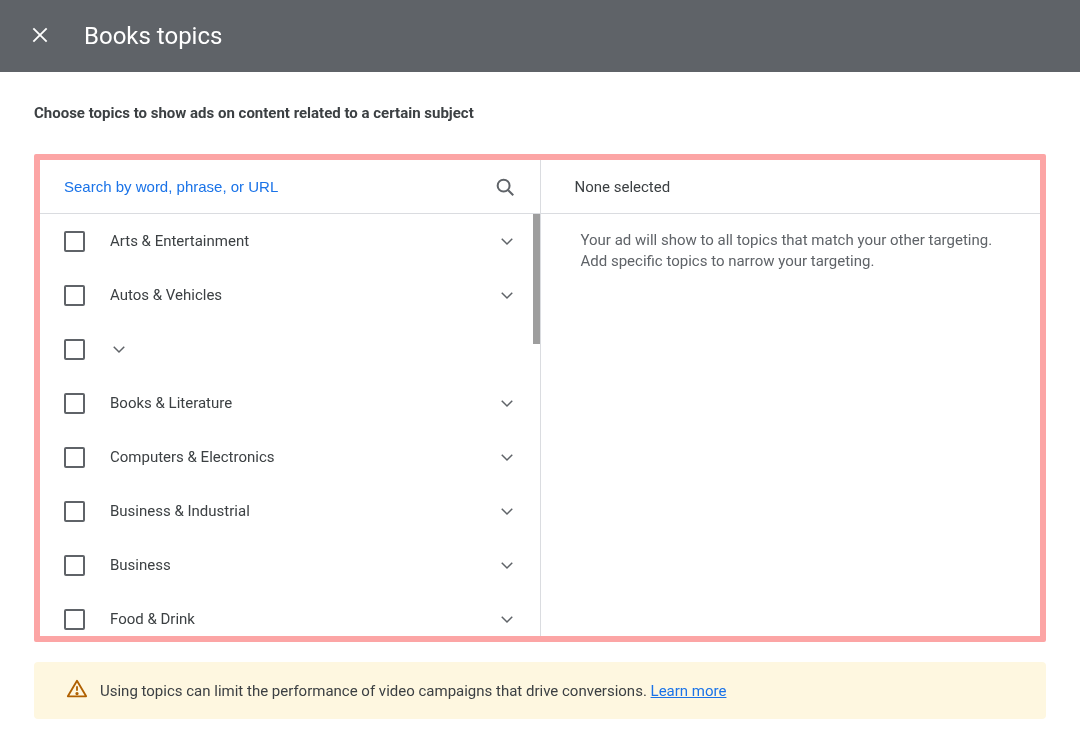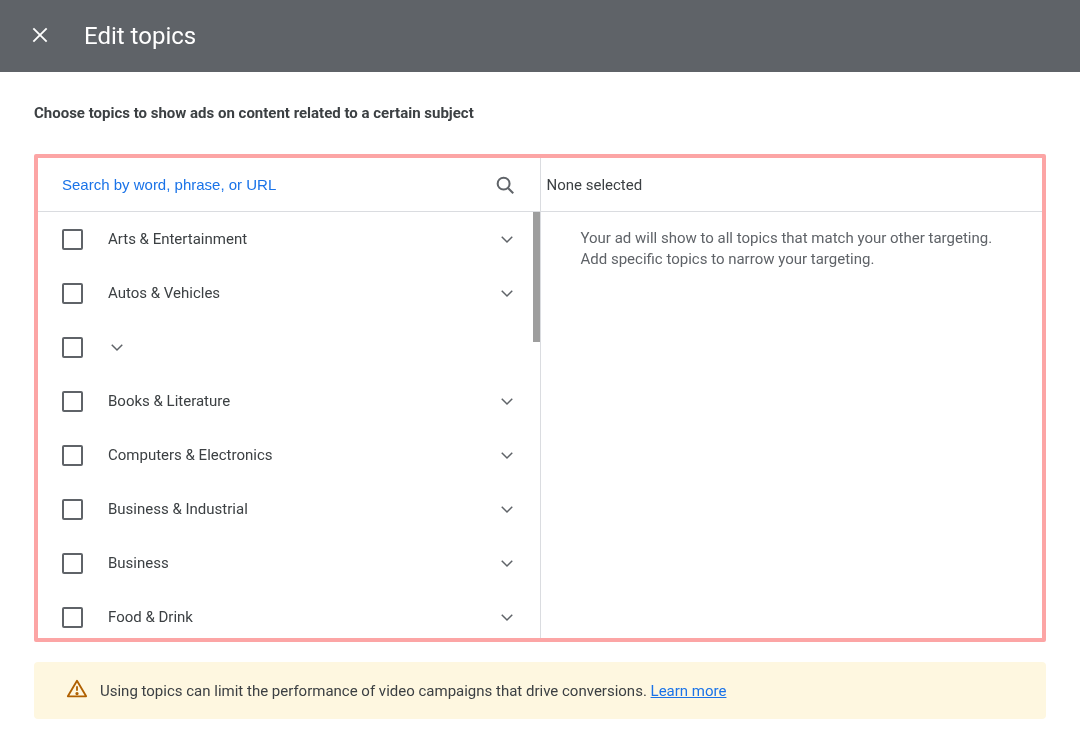--- a/index.html
+++ b/index.html
@@ -41,21 +41,21 @@
       padding: 32px 34px 0 34px;
     }
     .description {
       font-size: 15px;
       color: #3c4043;
       margin-bottom: 32px;
       font-weight: bold;
     }
     .panels {
       display: flex;
-      border: 4px solid #fca5a5;
+      border: 6px solid #fca5a5;
       border-radius: 2px;
       height: 488px;
     }
     .left-panel {
       flex: 1;
       border-right: 1px solid #dadce0;
       display: flex;
       flex-direction: column;
       position: relative;
     }
@@ -122,21 +122,21 @@
     .scrollbar-ind {
       position: absolute;
       right: 0;
       top: 0;
       width: 7px;
       height: 130px;
       background: #9e9e9e;
       border-radius: 0;
     }
     .right-header {
-      padding: 0 6px;
+      padding: 0 34px;
       height: 54px;
       display: flex;
       align-items: center;
       border-bottom: 1px solid #dadce0;
       font-size: 15px;
       color: #3c4043;
     }
     .right-body {
       padding: 16px 20px;
       font-size: 15px;
@@ -176,21 +176,21 @@
 
 <div class="header">
   <button class="close-btn">
     <span>
       <svg width="20" height="20" viewBox="0 0 24 24" fill="none" stroke="currentColor" stroke-width="2.2">
         <line x1="4" y1="4" x2="20" y2="20"></line>
         <line x1="20" y1="4" x2="4" y2="20"></line>
       </svg>
     </span>
   </button>
-  <h1 class="header-title">Edit topics</h1>
+  <h1 class="header-title">Books topics</h1>
 </div>
 
 <div class="content">
   <div class="description">Choose topics to show ads on content related to a certain subject</div>
 
   <div class="panels">
     <div class="left-panel">
       <div class="search-row">
         <input class="search-input" type="text" placeholder="Search by word, phrase, or URL" style="">
         <span class="search-icon-wrap">

